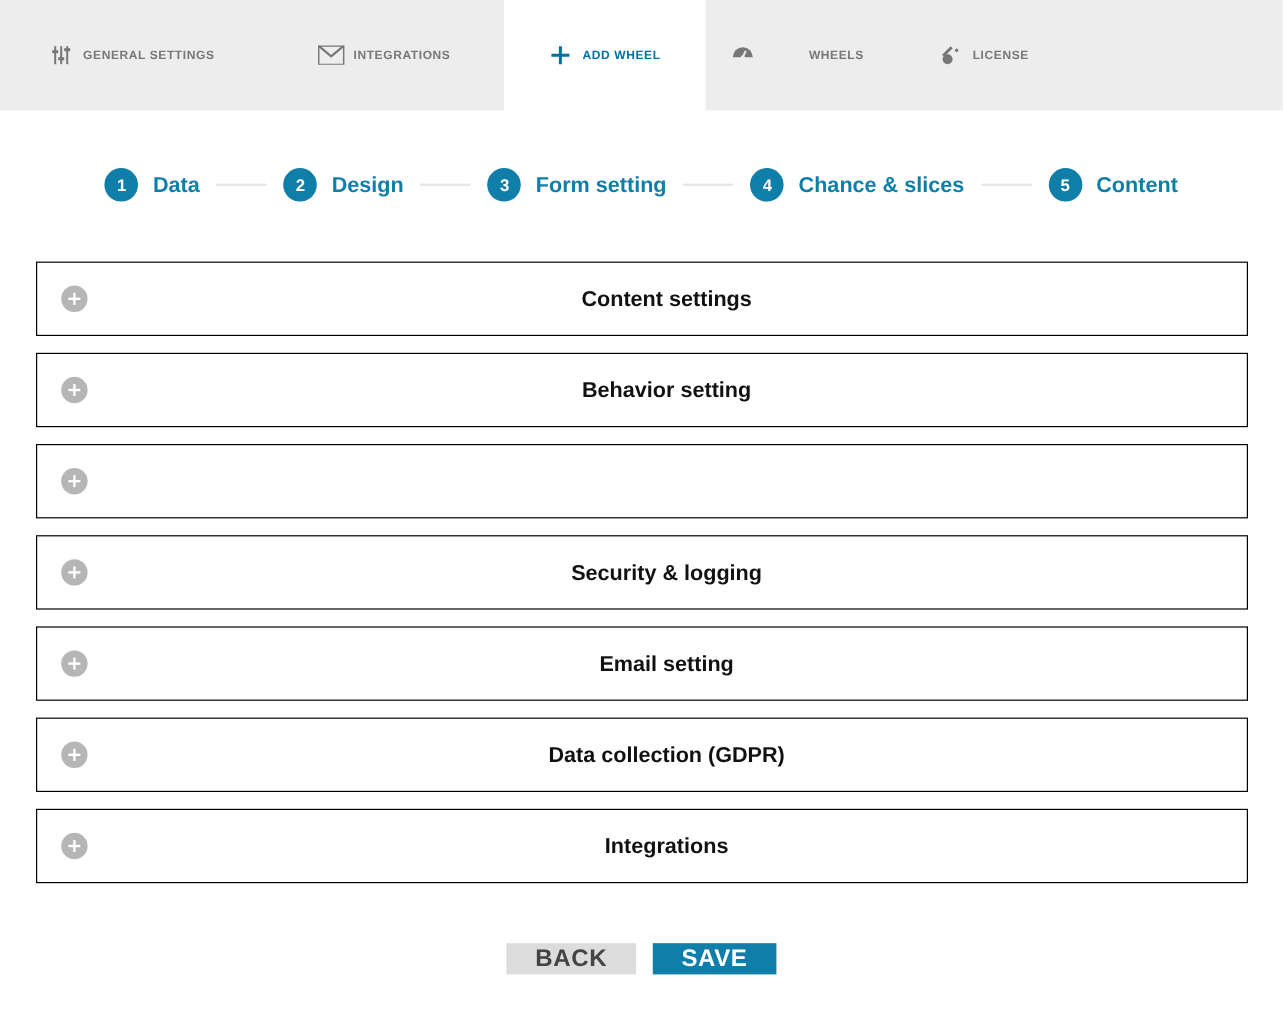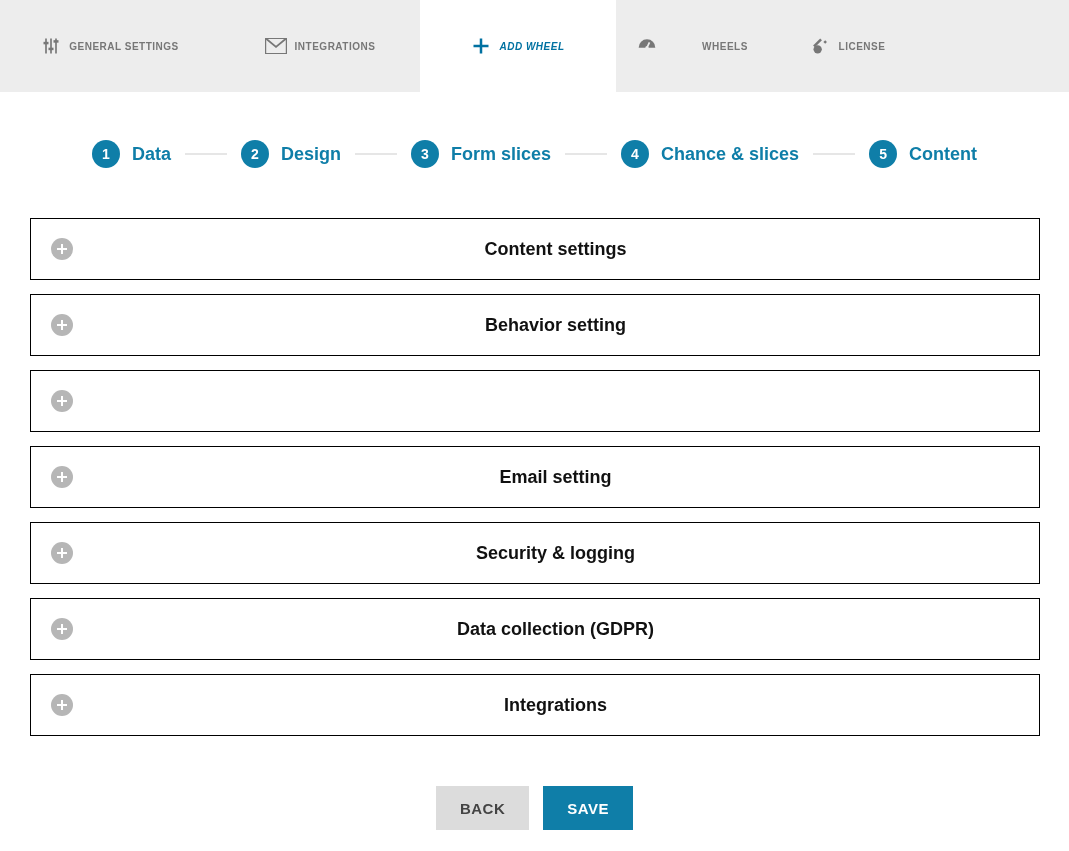--- a/index.html
+++ b/index.html
@@ -26,21 +26,21 @@
     gap: 8px;
     cursor: pointer;
     color: #777;
     font-weight: 700;
     font-size: 10px;
     letter-spacing: 0.5px;
   }
   .top-tab .tab-icon svg { display:block; }
   .top-tab.w0 { width: 220px; }
   .top-tab.w1 { width: 200px; }
-  .top-tab.w2 { width: 196px; font-style: italic; }
+  .top-tab.w2 { width: 168px; }
   .top-tab.w3 { width: 152px; gap: 44px; }
   .top-tab.w4 { width: 160px; }
   .top-tab.active {
     background: #ffffff;
     color: #0071a1;
   }
   .top-tab.active .tab-icon svg { stroke:#0071a1; fill:none; }
 
   
   .stepper {
@@ -125,24 +125,24 @@
   }
 
   
   .footer {
     display:flex;
     justify-content:center;
     gap:14px;
     margin-top:50px;
   }
   .btn {
-    height: 44px;
+    height: 26px;
     padding: 0 24px;
     font-weight: 700;
-    font-size: 15px;
+    font-size: 20px;
     border: none;
     cursor: pointer;
     letter-spacing: 0.5px;
   }
   .btn-back {
     background: #dcdcdc;
     color: #444;
   }
   .btn-save {
     background: #0f7ea8;
@@ -211,21 +211,21 @@
     <div class="step-label">Data</div>
   </div>
   <div class="step-line"></div>
   <div class="step">
     <div class="step-num">2</div>
     <div class="step-label">Design</div>
   </div>
   <div class="step-line"></div>
   <div class="step">
     <div class="step-num">3</div>
-    <div class="step-label">Form slices</div>
+    <div class="step-label">Form setting</div>
   </div>
   <div class="step-line"></div>
   <div class="step">
     <div class="step-num">4</div>
     <div class="step-label">Chance &amp; slices</div>
   </div>
   <div class="step-line"></div>
   <div class="step">
     <div class="step-num">5</div>
     <div class="step-label">Content</div>
@@ -239,25 +239,25 @@
   </div>
   <div class="panel">
     <div class="expand-btn"></div>
     <div class="panel-title">Behavior setting</div>
   </div>
   <div class="panel">
     <div class="expand-btn"></div>
   </div>
   <div class="panel">
     <div class="expand-btn"></div>
+    <div class="panel-title">Security &amp; logging</div>
+  </div>
+  <div class="panel">
+    <div class="expand-btn"></div>
     <div class="panel-title">Email setting</div>
-  </div>
-  <div class="panel">
-    <div class="expand-btn"></div>
-    <div class="panel-title">Security &amp; logging</div>
   </div>
   <div class="panel">
     <div class="expand-btn"></div>
     <div class="panel-title">Data collection (GDPR)</div>
   </div>
   <div class="panel">
     <div class="expand-btn"></div>
     <div class="panel-title">Integrations</div>
   </div>
 </div>

